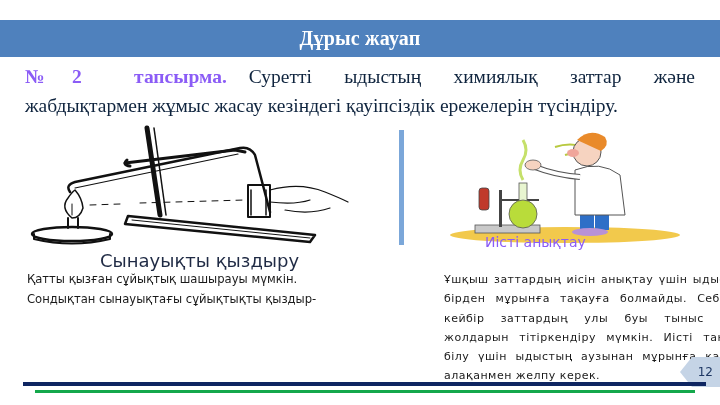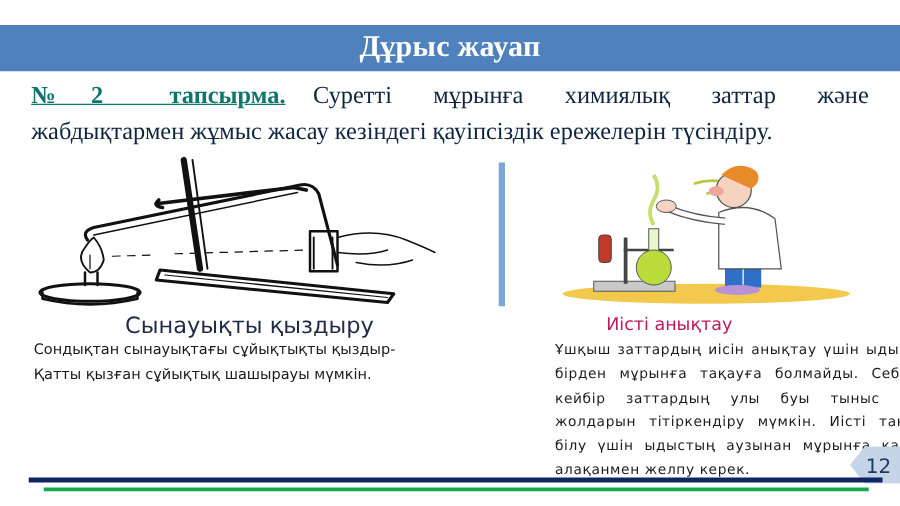--- a/index.html
+++ b/index.html
@@ -8,47 +8,47 @@
       background: #ffffff;
       font-family: "Liberation Serif", serif;
     }
     .header-bar {
       position: absolute; left: 0; top: 20px; width: 720px; height: 37px;
       background: #4f81bd;
       display: flex; align-items: center; justify-content: center;
     }
     .header-title {
       color: #ffffff; font-family: "Liberation Serif", serif;
-      font-weight: bold; font-size: 24px; letter-spacing: 0.2px;
+      font-weight: bold; font-size: 20px; letter-spacing: 0.2px;
     }
     .task {
       position: absolute; left: 25px; top: 62px; width: 670px;
       font-family: "Liberation Serif", serif; font-size: 19.5px; line-height: 29px;
       color: #0f243e; text-align: justify;
     }
-    .task .lead { font-weight: bold; color: #0f766e; margin-right: 22px; word-spacing: 20px; text-decoration: underline; }
+    .task .lead { font-weight: bold; color: #8b5cf6; margin-right: 22px; word-spacing: 20px; }
     .task .l1 { display: block; text-align-last: justify; }
     .task .l2 { display: block; }
     .img-left {
       position: absolute; left: 30px; top: 120px; width: 330px; height: 130px;
     }
     .img-right {
       position: absolute; left: 405px; top: 125px; width: 295px; height: 125px;
     }
     .vbar {
       position: absolute; left: 399px; top: 130px; width: 5px; height: 115px;
       background: #7ba7d9;
     }
     .cap-left {
       position: absolute; left: 100px; top: 250px; width: 200px;
       font-family: "DejaVu Sans", sans-serif; font-size: 18px; color: #1f2a44;
     }
     .cap-right {
-      position: absolute; left: 485px; top: 252px; width: 160px;
-      font-family: "DejaVu Sans", sans-serif; font-size: 14px; color: #be185d;
+      position: absolute; left: 485px; top: 234px; width: 160px;
+      font-family: "DejaVu Sans", sans-serif; font-size: 14px; color: #8b5cf6;
     }
     .body-left {
       position: absolute; left: 27px; top: 270px; width: 330px;
       font-family: "DejaVu Sans", sans-serif; font-size: 11.6px; line-height: 19.5px;
       color: #1a1a1a;
     }
     .body-right {
       position: absolute; left: 398px; top: 270px; width: 298px;
       font-family: "DejaVu Sans", sans-serif; font-size: 11px; line-height: 19.3px;
       color: #1a1a1a; text-align: justify; letter-spacing: 0.5px; margin-left: 46px;
@@ -59,33 +59,33 @@
     .line-green {
       position: absolute; left: 35px; top: 390px; width: 660px; height: 3px; background: #14a84c;
     }
     .page-badge {
       position: absolute; left: 680px; top: 357px; width: 40px; height: 30px;
       background: #c5d4e6;
       clip-path: polygon(30% 0, 100% 0, 100% 100%, 30% 100%, 0 50%);
       display: flex; align-items: center; justify-content: flex-end;
     }
     .page-num {
-      font-family: "DejaVu Sans", sans-serif; font-size: 16px; color: #1f3864;
+      font-family: "DejaVu Sans", sans-serif; font-size: 12px; color: #1f3864;
       margin-right: 7px;
     }
   </style>
 </head>
 <body>
 
 <div class="header-bar">
   <span class="header-title">Дұрыс жауап</span>
 </div>
 
 <div class="task">
-  <span class="l1"><span class="lead">№2 тапсырма.</span><span>Суретті мұрынға химиялық заттар және</span></span>
+  <span class="l1"><span class="lead">№2 тапсырма.</span><span>Суретті ыдыстың химиялық заттар және</span></span>
   <span class="l2">жабдықтармен жұмыс жасау кезіндегі қауіпсіздік ережелерін түсіндіру.</span>
 </div>
 
 <div class="img-left">
   <svg width="330" height="130" viewBox="0 0 330 130" fill="none" stroke="#111" stroke-width="2" stroke-linecap="round" stroke-linejoin="round">
 
     <path d="M117 8 L130 95" stroke-width="5"></path>
     <path d="M124 8 L136 95" stroke-width="1.5"></path>
 
     <path d="M98 96 L285 115 L280 122 L95 104 Z" stroke-width="2.5"></path>
@@ -147,22 +147,22 @@
     <circle cx="182" cy="27" r="14" fill="#f6d3c0" stroke="#555" stroke-width="1"></circle>
     <path d="M172 15 Q185 2 200 12 Q205 20 196 26" fill="#e98a2a"></path>
     <ellipse cx="168" cy="28" rx="6" ry="4" fill="#f0a59a"></ellipse>
   </svg>
 </div>
 
 <div class="cap-left">Сынауықты қыздыру</div>
 <div class="cap-right">Иісті анықтау</div>
 
 <div class="body-left">
+  <div>Қатты қызған сұйықтық шашырауы мүмкін.</div>
   <div>Сондықтан сынауықтағы сұйықтықты қыздыр-</div>
-  <div>Қатты қызған сұйықтық шашырауы мүмкін.</div>
 </div>
 
 <div class="body-right">Ұшқыш заттардың иісін анықтау үшін ыдысты бірден мұрынға тақауға болмайды. Себебі, кейбір заттардың улы буы тыныс алу жолдарын тітіркендіру мүмкін. Иісті танып білу үшін ыдыстың аузынан мұрынға қарай алақанмен желпу керек.</div>
 
 <div class="page-badge">
   <span class="page-num">12</span>
 </div>
 
 <div class="line-navy"></div>
 <div class="line-green"></div>

